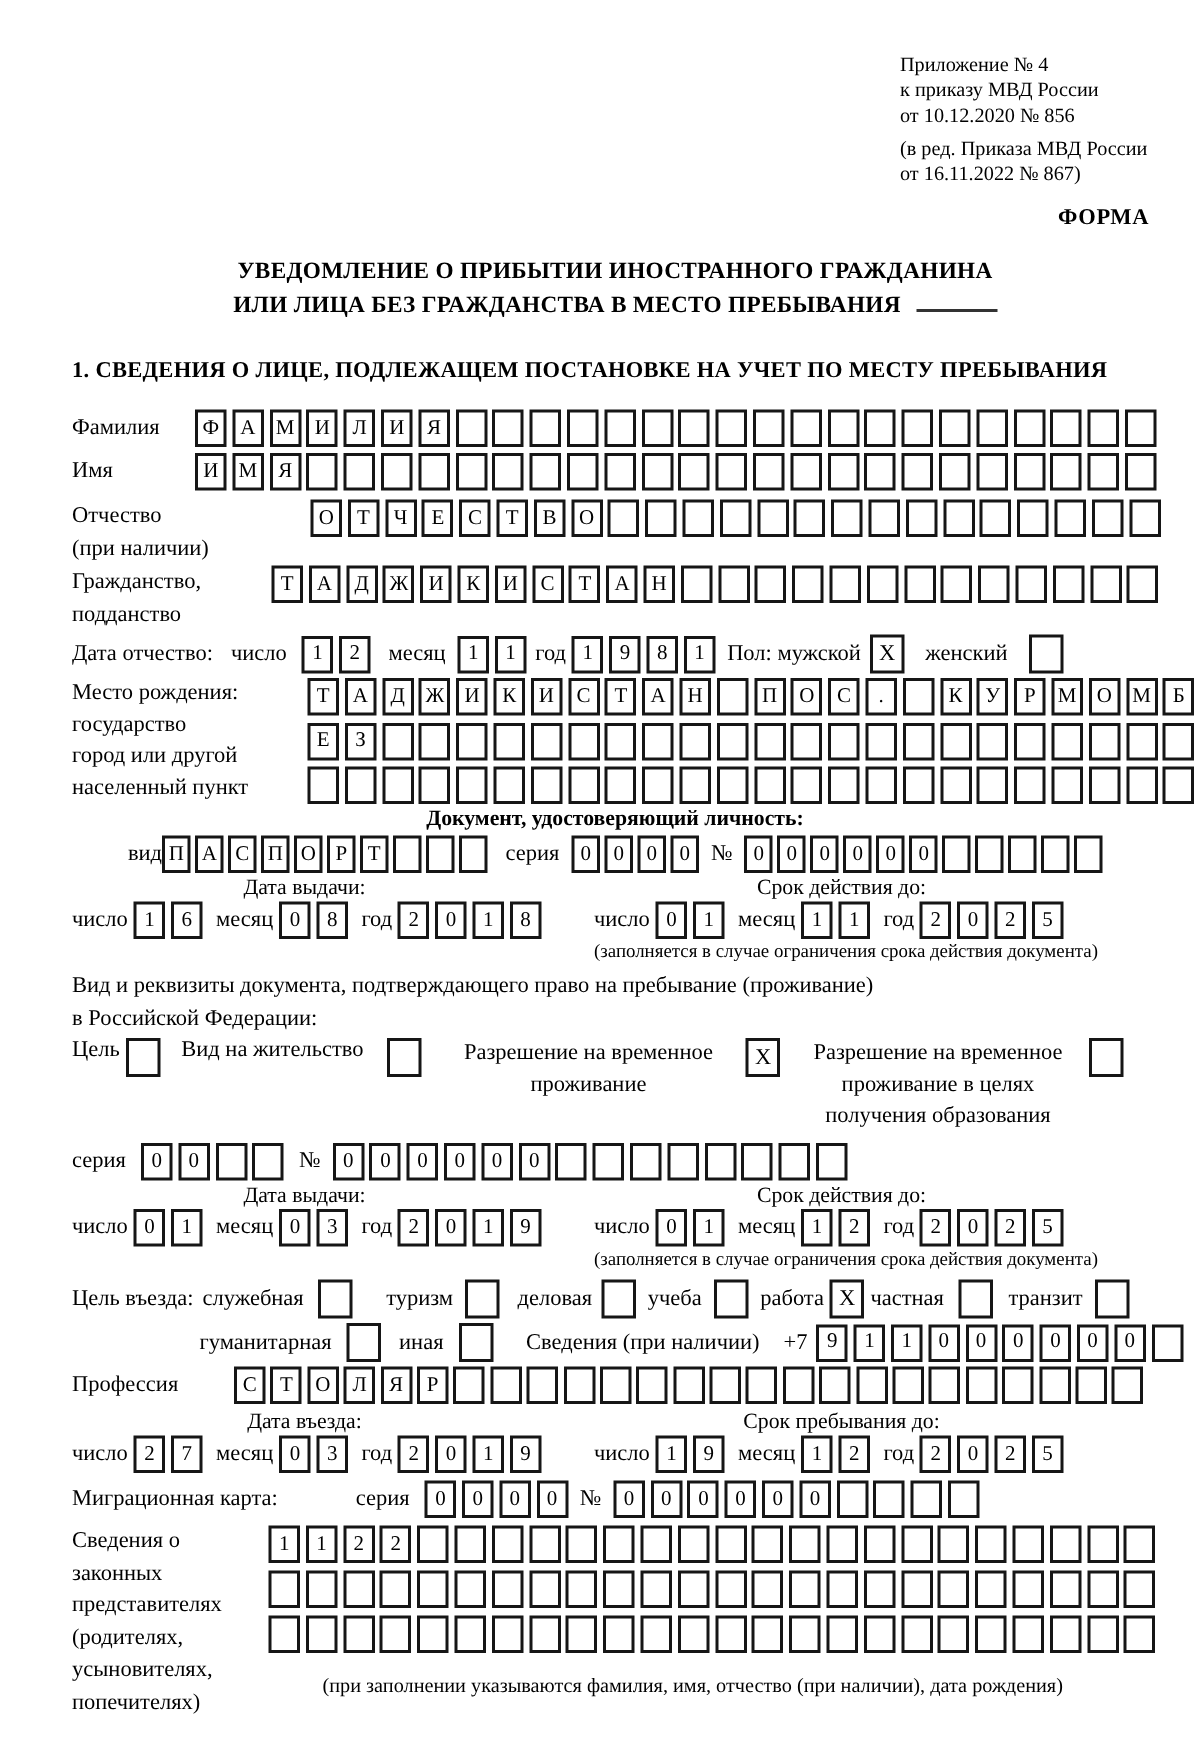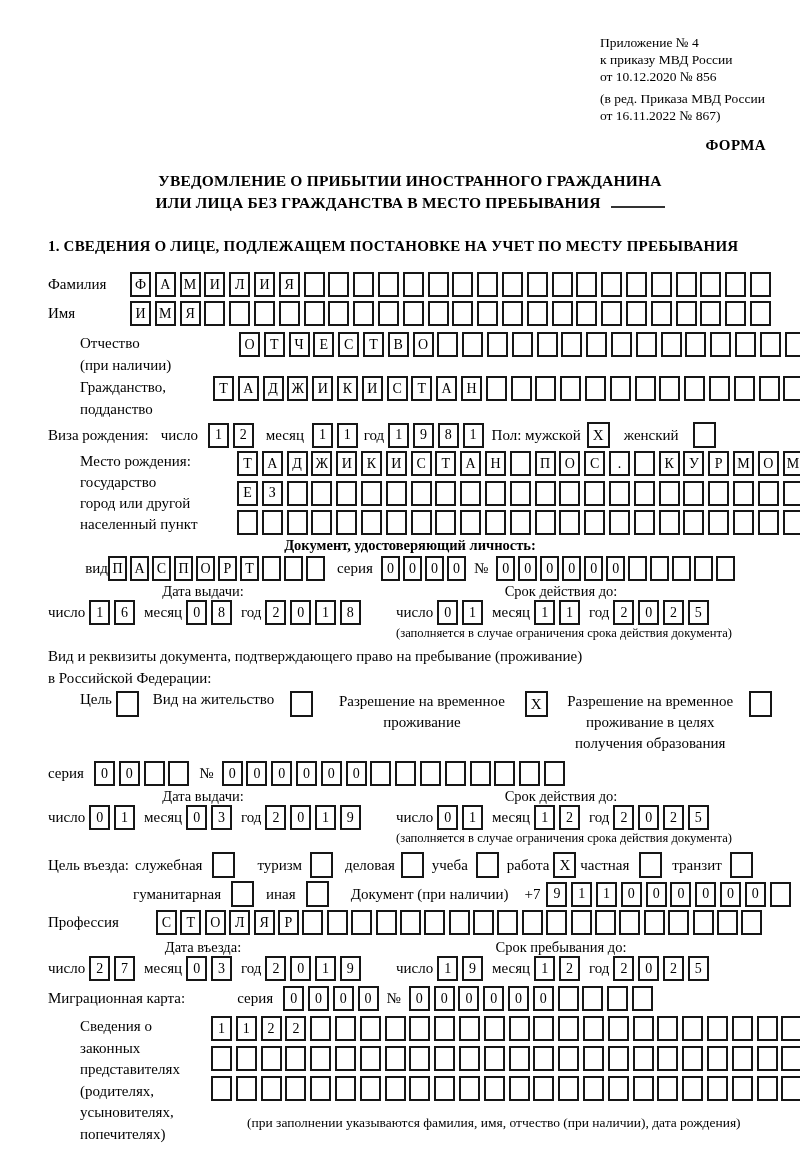--- a/index.html
+++ b/index.html
@@ -10,21 +10,21 @@
     font-family:"Liberation Serif","DejaVu Serif",serif;
     font-size:15px;overflow:hidden;position:relative;
   }
   .hdr-block{margin-left:auto;width:172px;font-size:13.5px;line-height:17px;white-space:nowrap;}
   .hdr-gap{height:5px;}
   .form-label{text-align:right;font-weight:bold;font-size:15px;margin:13px 6px 0 0;letter-spacing:.4px;}
   .title{ text-align:center;font-weight:bold;font-size:15.5px;line-height:22px;margin-top:16px;letter-spacing:.2px;}
   .blank-underline{display:inline-block;width:54px;height:14px;border-bottom:2px solid #333;margin-left:10px;}
   .section-heading{font-weight:bold;font-size:15px;margin-top:24px;letter-spacing:.2px;white-space:nowrap;}
   .frow{display:flex;align-items:center;white-space:nowrap;}
-  .frow-top{display:flex;align-items:flex-start;white-space:nowrap;margin-left:32px;}
+  .frow-top{display:flex;align-items:flex-start;white-space:nowrap;}
   .boxes{display:flex;gap:3.8px;}
   .boxes.sm{gap:3px;}
   .cell{
     width:21px;height:25px;box-sizing:border-box;border:2px solid #161616;
     display:flex;align-items:center;justify-content:center;
     font-size:14px;line-height:1;flex:none;background:#fff;
   }
   .boxes.sm .cell{width:19px;}
   .checkbox{
     width:23px;height:26px;box-sizing:border-box;border:2px solid #161616;
@@ -188,21 +188,21 @@
         <span class="cell"></span>
         <span class="cell"></span>
         <span class="cell"></span>
         <span class="cell"></span>
         <span class="cell"></span>
         <span class="cell"></span>
       </span>
   </div>
 
   <div class="frow" style="margin-top:2px;">
-    <span>Виза рождения:</span>
+    <span>Дата отчество:</span>
     <span style="margin-left:12px;">число</span>
     <span class="boxes" style="margin-left:10px;">
         <span class="cell">1</span>
         <span class="cell">2</span>
       </span>
     <span style="margin-left:12px;">месяц</span>
     <span class="boxes" style="margin-left:8px;">
         <span class="cell">1</span>
         <span class="cell">1</span>
       </span>
@@ -509,21 +509,21 @@
     <span class="checkbox" style="margin-left:10px;"></span>
     <span style="margin-left:10px;">транзит</span>
     <span class="checkbox" style="margin-left:8px;"></span>
   </div>
 
   <div class="frow" style="margin-top:3px;">
     <span style="margin-left:85px;">гуманитарная</span>
     <span class="checkbox" style="margin-left:10px;"></span>
     <span style="margin-left:12px;">иная</span>
     <span class="checkbox" style="margin-left:10px;"></span>
-    <span style="margin-left:22px;">Документ (при наличии)</span>
+    <span style="margin-left:22px;">Сведения (при наличии)</span>
     <span style="margin-left:16px;">+7</span>
     <span class="boxes" style="margin-left:6px;">
         <span class="cell">9</span>
         <span class="cell">1</span>
         <span class="cell">1</span>
         <span class="cell">0</span>
         <span class="cell">0</span>
         <span class="cell">0</span>
         <span class="cell">0</span>
         <span class="cell">0</span>

